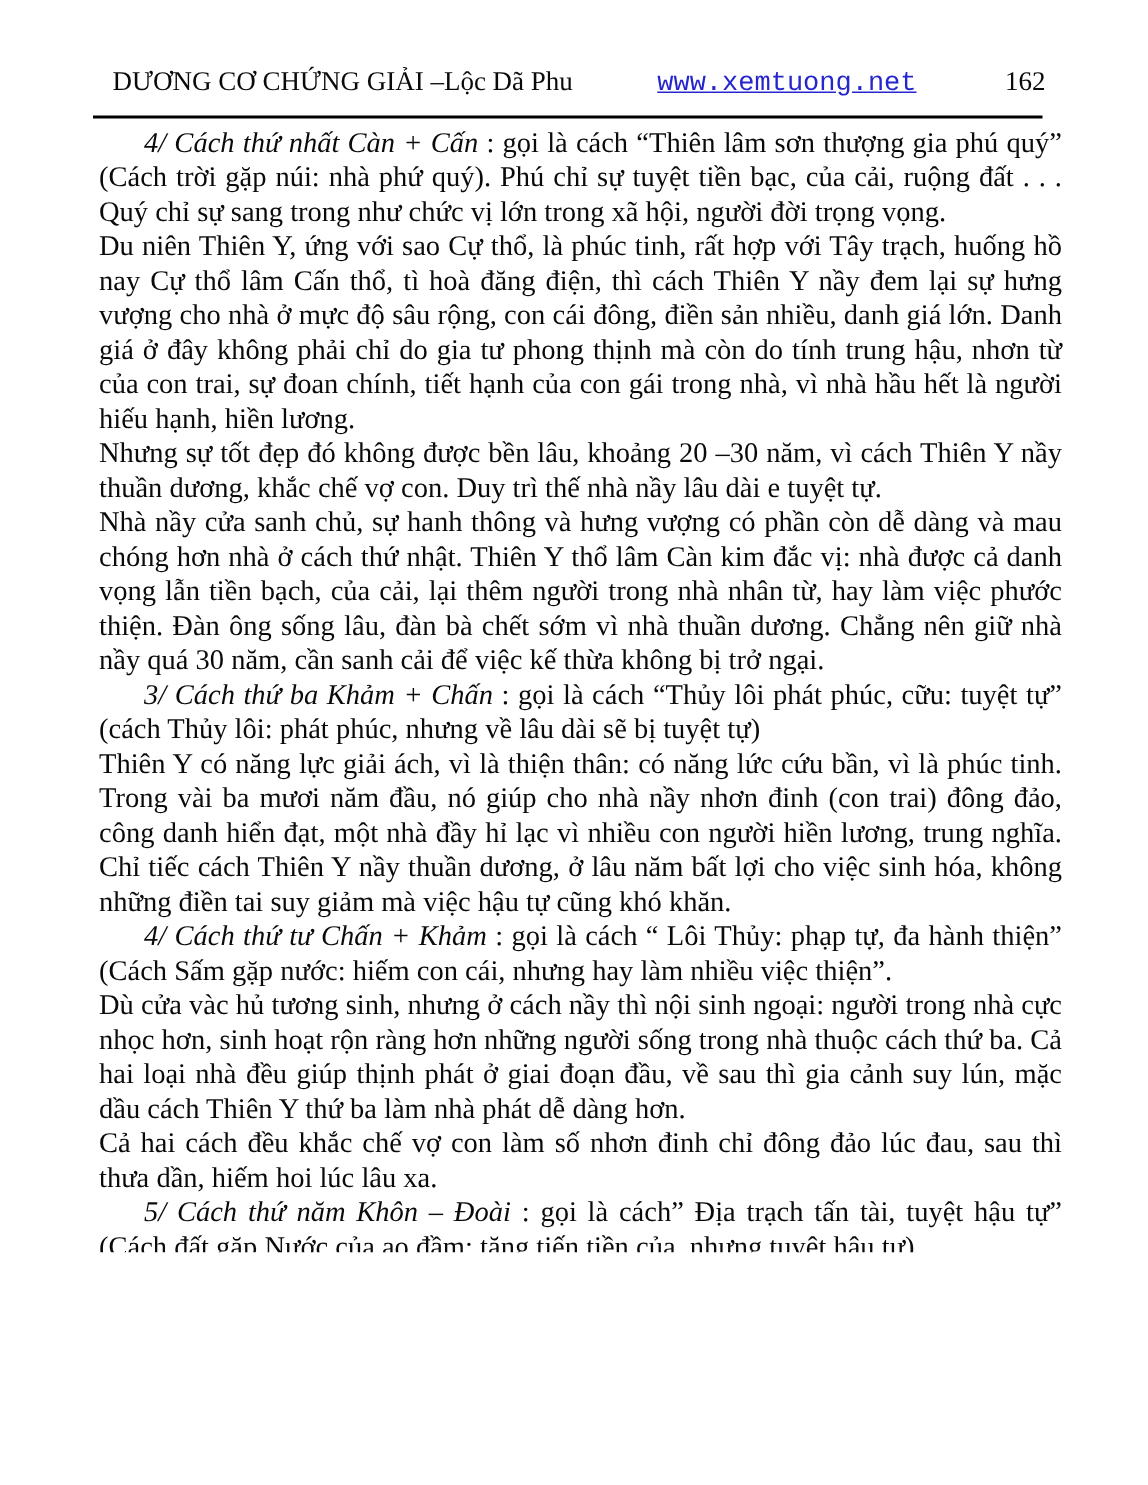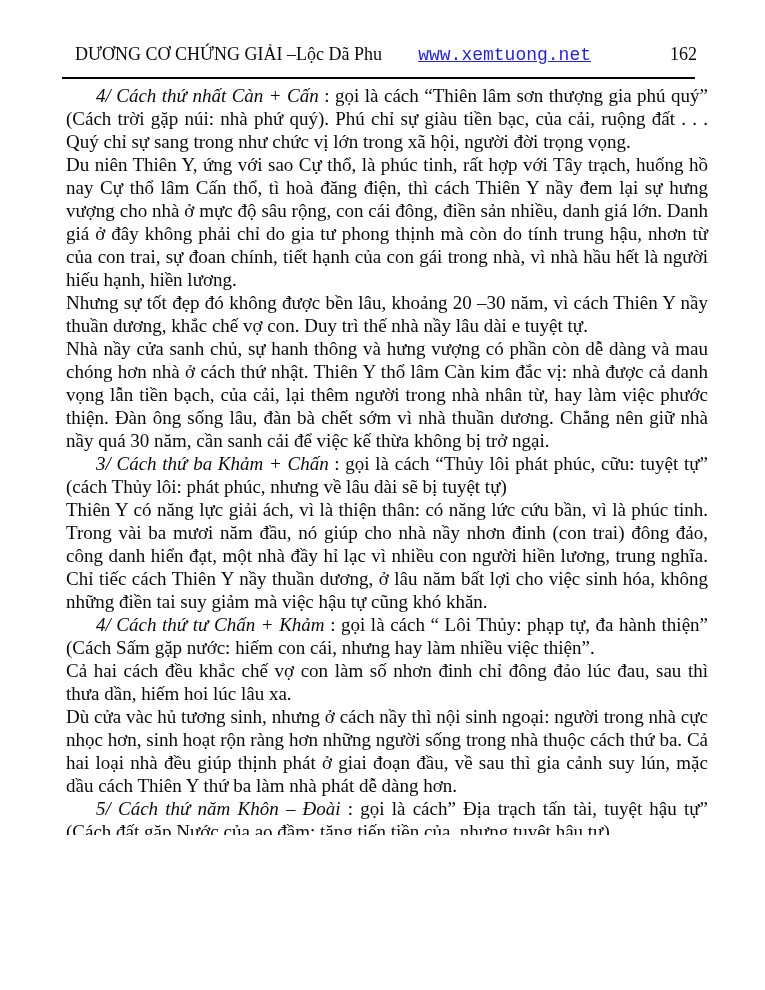--- a/index.html
+++ b/index.html
@@ -24,21 +24,21 @@
     white-space: nowrap;
   }
   .header-title { flex: 1 1 auto; }
   .header-link {
     color: #2626cd;
     text-decoration: underline;
     margin-right: 56px;
     cursor: pointer;
     font-family: Liberation Mono, monospace;
   }
-  .header-page { min-width: 30px; text-align: right; margin-left: 20px; }
+  .header-page { min-width: 30px; text-align: right; }
   .divider {
     position: absolute;
     top: 77px;
     left: 62px;
     width: 633px;
     height: 0;
     border-top: 2px solid #000000;
   }
   .body-text {
     position: absolute;
@@ -60,25 +60,25 @@
 
   <div class="header">
     <span class="header-title">DƯƠNG CƠ CHỨNG GIẢI –Lộc Dã Phu</span>
     <span class="header-link">www.xemtuong.net</span>
     <span class="header-page">162</span>
   </div>
 
   <div class="divider"></div>
 
   <div class="body-text">
-    <p class="indent"><span class="lead">4/ Cách thứ nhất Càn + Cấn</span><span> : gọi là cách “Thiên lâm sơn thượng gia phú quý” (Cách trời gặp núi: nhà phứ quý). Phú chỉ sự giàu tiền bạc, của cải, ruộng đất . . . Quý chỉ sự sang trong như chức vị lớn trong xã hội, người đời trọng vọng.</span></p>
+    <p class="indent"><span class="lead">4/ Cách thứ nhất Càn + Cấn</span><span> : gọi là cách “Thiên lâm sơn thượng gia phú quý” (Cách trời gặp núi: nhà phứ quý). Phú chỉ sự tuyệt tiền bạc, của cải, ruộng đất . . . Quý chỉ sự sang trong như chức vị lớn trong xã hội, người đời trọng vọng.</span></p>
     <p><span>Du niên Thiên Y, ứng với sao Cự thổ, là phúc tinh, rất hợp với Tây trạch, huống hồ nay Cự thổ lâm Cấn thổ, tì hoà đăng điện, thì cách Thiên Y nầy đem lại sự hưng vượng cho nhà ở mực độ sâu rộng, con cái đông, điền sản nhiều, danh giá lớn. Danh giá ở đây không phải chỉ do gia tư phong thịnh mà còn do tính trung hậu, nhơn từ của con trai, sự đoan chính, tiết hạnh của con gái trong nhà, vì nhà hầu hết là người hiếu hạnh, hiền lương.</span></p>
     <p><span>Nhưng sự tốt đẹp đó không được bền lâu, khoảng 20 –30 năm, vì cách Thiên Y nầy thuần dương, khắc chế vợ con. Duy trì thế nhà nầy lâu dài e tuyệt tự.</span></p>
     <p><span>Nhà nầy cửa sanh chủ, sự hanh thông và hưng vượng có phần còn dễ dàng và mau chóng hơn nhà ở cách thứ nhật. Thiên Y thổ lâm Càn kim đắc vị: nhà được cả danh vọng lẫn tiền bạch, của cải, lại thêm người trong nhà nhân từ, hay làm việc phước thiện. Đàn ông sống lâu, đàn bà chết sớm vì nhà thuần dương. Chẳng nên giữ nhà nầy quá 30 năm, cần sanh cải để việc kế thừa không bị trở ngại.</span></p>
     <p class="indent"><span class="lead">3/ Cách thứ ba Khảm + Chấn</span><span> : gọi là cách “Thủy lôi phát phúc, cữu: tuyệt tự” (cách Thủy lôi: phát phúc, nhưng về lâu dài sẽ bị tuyệt tự)</span></p>
     <p><span>Thiên Y có năng lực giải ách, vì là thiện thân: có năng lức cứu bần, vì là phúc tinh. Trong vài ba mươi năm đầu, nó giúp cho nhà nầy nhơn đinh (con trai) đông đảo, công danh hiển đạt, một nhà đầy hỉ lạc vì nhiều con người hiền lương, trung nghĩa. Chỉ tiếc cách Thiên Y nầy thuần dương, ở lâu năm bất lợi cho việc sinh hóa, không những điền tai suy giảm mà việc hậu tự cũng khó khăn.</span></p>
     <p class="indent"><span class="lead">4/ Cách thứ tư Chấn + Khảm</span><span> : gọi là cách “ Lôi Thủy: phạp tự, đa hành thiện” (Cách Sấm gặp nước: hiếm con cái, nhưng hay làm nhiều việc thiện”.</span></p>
+    <p><span>Dù cửa vàc hủ tương sinh, nhưng ở cách nầy thì nội sinh ngoại: người trong nhà cực nhọc hơn, sinh hoạt rộn ràng hơn những người sống trong nhà thuộc cách thứ ba. Cả hai loại nhà đều giúp thịnh phát ở giai đoạn đầu, về sau thì gia cảnh suy lún, mặc dầu cách Thiên Y thứ ba làm nhà phát dễ dàng hơn.</span></p>
     <p><span>Cả hai cách đều khắc chế vợ con làm số nhơn đinh chỉ đông đảo lúc đau, sau thì thưa dần, hiếm hoi lúc lâu xa.</span></p>
-    <p><span>Dù cửa vàc hủ tương sinh, nhưng ở cách nầy thì nội sinh ngoại: người trong nhà cực nhọc hơn, sinh hoạt rộn ràng hơn những người sống trong nhà thuộc cách thứ ba. Cả hai loại nhà đều giúp thịnh phát ở giai đoạn đầu, về sau thì gia cảnh suy lún, mặc dầu cách Thiên Y thứ ba làm nhà phát dễ dàng hơn.</span></p>
     <p class="indent"><span class="lead">5/ Cách thứ năm Khôn – Đoài</span><span> : gọi là cách” Địa trạch tấn tài, tuyệt hậu tự” (Cách đất gặp Nước của ao đầm: tăng tiến tiền của, nhưng tuyệt hậu tự)</span></p>
   </div>
 
 </div>
 
 </body></html>

